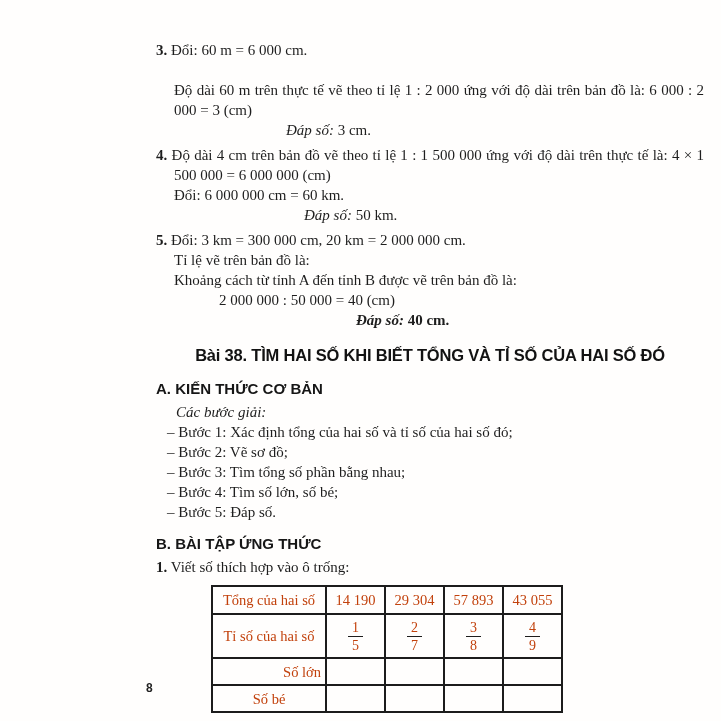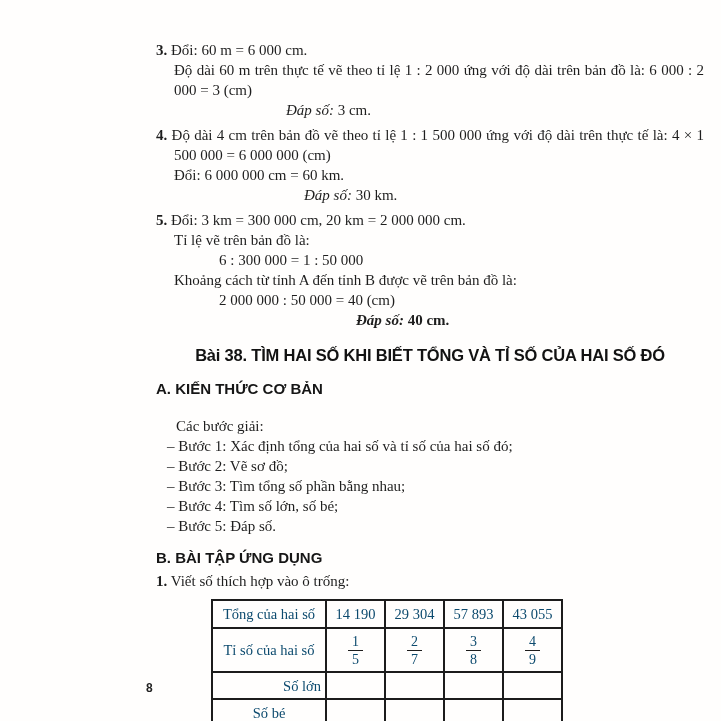--- a/index.html
+++ b/index.html
@@ -4,44 +4,44 @@
 <style>
   html,body{margin:0;padding:0;background:#fff;}
   .page{
     position:relative;width:721px;height:721px;background:#fffefd;
     font-family:"Liberation Serif",serif;font-size:15px;color:#1e1e1e;
     line-height:20px;overflow:hidden;
   }
   .content{position:absolute;left:156px;top:40px;width:548px;}
   .hang{padding-left:18px;text-indent:-18px;text-align:justify;}
   .num{font-weight:bold;}
-  .para{padding-left:18px;text-align:justify;}
+  .para{padding-left:18px;text-align:justify;margin-top:20px;}
   .ind{margin-left:18px;}
   .eq{margin-left:63px;}
   .dapso{font-style:italic;}
   .dapso .val{font-style:normal;}
   .ds3{margin-left:130px;}
   .ds4{margin-left:148px;}
   .ds5{margin-left:200px;font-weight:bold;}
   .sol{margin-bottom:5px;}
   .lesson-title{
     margin-top:13px;text-align:center;
     font-family:"Liberation Sans",sans-serif;font-weight:700;
     font-size:16.5px;letter-spacing:-0.2px;color:#121212;line-height:24px;
   }
   .sec-head{
     margin-top:11px;font-family:"Liberation Sans",sans-serif;
     font-weight:700;font-size:15px;color:#161616;line-height:22px;
   }
-  .steps-intro{margin-left:20px;margin-top:16px;}
+  .steps-intro{margin-left:20px;margin-top:2px;font-style:italic;}
   .step{margin-left:11px;}
   .exercise-line{margin-top:2px;}
   table.ex{
     border-collapse:collapse;margin:8px 0 0 55px;
-    font-size:14.5px;color:#0c4a6e;
+    font-size:14.5px;color:#c2410c;
   }
   table.ex td{
     border:2px solid #1c1c1c;text-align:center;vertical-align:middle;
     padding:0 4px;
   }
   td.lbl{width:104px;}
   td.datacell{width:49px;}
   tr.r1 td{height:26px;}
   tr.r2 td{height:42px;}
   tr.r3 td{height:25px;text-align:right;}
@@ -73,50 +73,49 @@
     </div>
 
     <div class="sol">
       <div class="hang">
         <span class="num">4.</span>
         <span>Độ dài 4 cm trên bản đồ vẽ theo tỉ lệ 1 : 1 500 000 ứng với độ dài trên thực tế là: 4 × 1 500 000 = 6 000 000 (cm)</span>
       </div>
       <div class="ind">Đổi: 6 000 000 cm = 60 km.</div>
       <div class="dapso ds4">
         <span>Đáp số:</span>
-        <span class="val">30 km.</span>
+        <span class="val">50 km.</span>
       </div>
     </div>
 
     <div class="sol">
       <div class="hang">
         <span class="num">5.</span>
         <span>Đổi: 3 km = 300 000 cm, 20 km = 2 000 000 cm.</span>
       </div>
       <div class="ind">Tỉ lệ vẽ trên bản đồ là:</div>
-      <div class="eq">6 : 300 000 = 1 : 50 000</div>
       <div class="ind">Khoảng cách từ tỉnh A đến tỉnh B được vẽ trên bản đồ là:</div>
       <div class="eq">2 000 000 : 50 000 = 40 (cm)</div>
       <div class="dapso ds5">
         <span>Đáp số:</span>
         <span class="val">40 cm.</span>
       </div>
     </div>
 
     <div class="lesson-title">Bài 38. TÌM HAI SỐ KHI BIẾT TỔNG VÀ TỈ SỐ CỦA HAI SỐ ĐÓ</div>
 
     <div class="sec-head">A. KIẾN THỨC CƠ BẢN</div>
     <div class="steps-intro">Các bước giải:</div>
     <div class="step">– Bước 1: Xác định tổng của hai số và tỉ số của hai số đó;</div>
     <div class="step">– Bước 2: Vẽ sơ đồ;</div>
     <div class="step">– Bước 3: Tìm tổng số phần bằng nhau;</div>
     <div class="step">– Bước 4: Tìm số lớn, số bé;</div>
     <div class="step">– Bước 5: Đáp số.</div>
 
-    <div class="sec-head">B. BÀI TẬP ỨNG DỤNG</div>
+    <div class="sec-head">B. BÀI TẬP ỨNG THỨC</div>
     <div class="exercise-line">
       <span class="num">1.</span>
       <span>Viết số thích hợp vào ô trống:</span>
     </div>
 
     <table class="ex">
       <tbody>
           <tr class="r1">
         <td class="lbl">Tổng của hai số</td>
         <td class="datacell">14 190</td>

